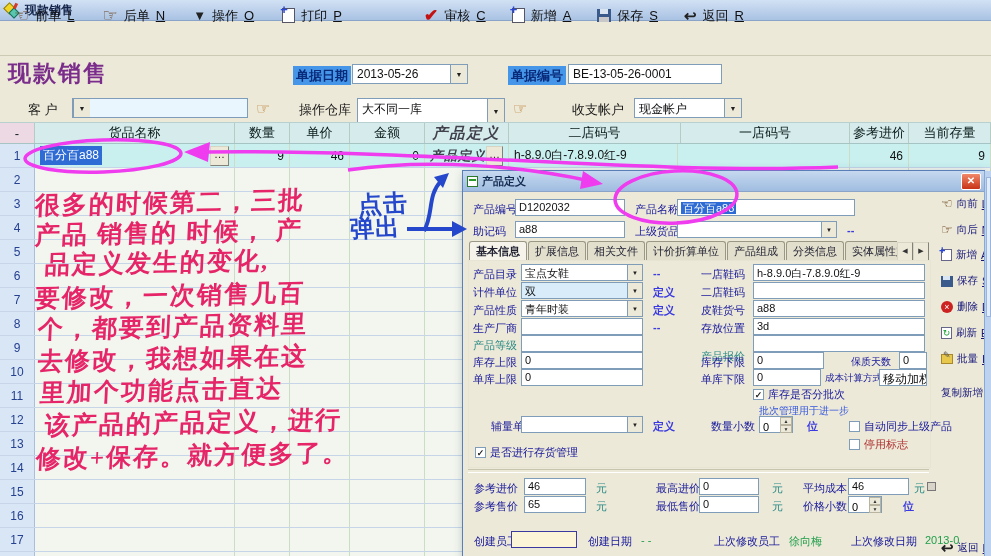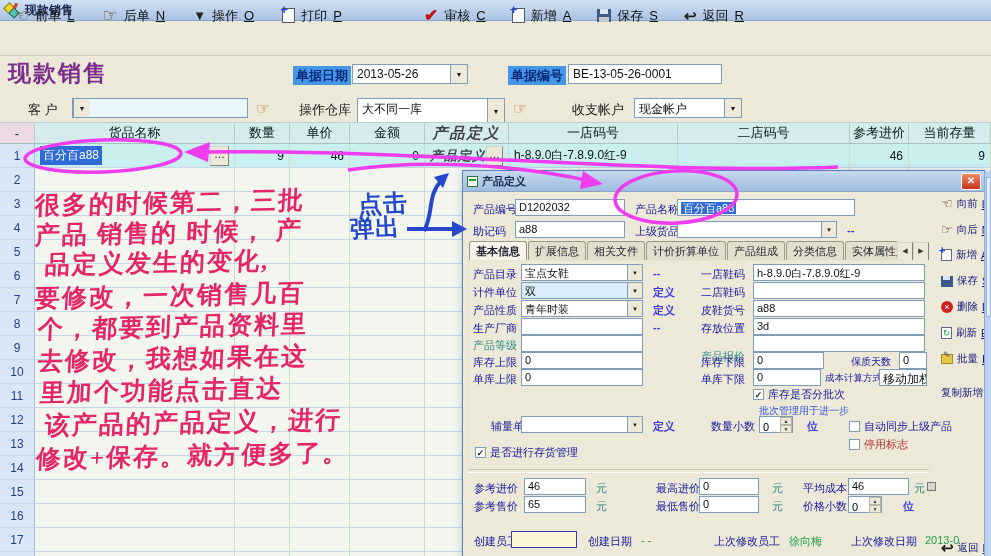--- a/index.html
+++ b/index.html
@@ -211,22 +211,22 @@
   </div>
 
   <div id="grid">
       <div class="ghead">
         <div class="gh gh0" style="width: 35px;">-</div>
         <div class="gh" style="width: 200px;">货品名称</div>
         <div class="gh" style="width: 55px;">数量</div>
         <div class="gh" style="width: 60px;">单价</div>
         <div class="gh" style="width: 75px;">金额</div>
         <div class="gh ghdef" style="width: 84px;">产品定义</div>
+        <div class="gh" style="width: 172px;">二店码号</div>
         <div class="gh" style="width: 169px;">一店码号</div>
-        <div class="gh" style="width: 172px;">二店码号</div>
         <div class="gh" style="width: 59px;">参考进价</div>
         <div class="gh" style="width: 82px;">当前存量</div>
       </div>
       <div class="grow">
         <div class="rn" style="width: 35px;">1</div>
         <div class="gc r1c" style="width: 200px;">
           <span class="selname">百分百a88</span>
           <span class="ell">…</span>
         </div>
         <div class="gc r1c num" style="width: 55px;">9</div>

